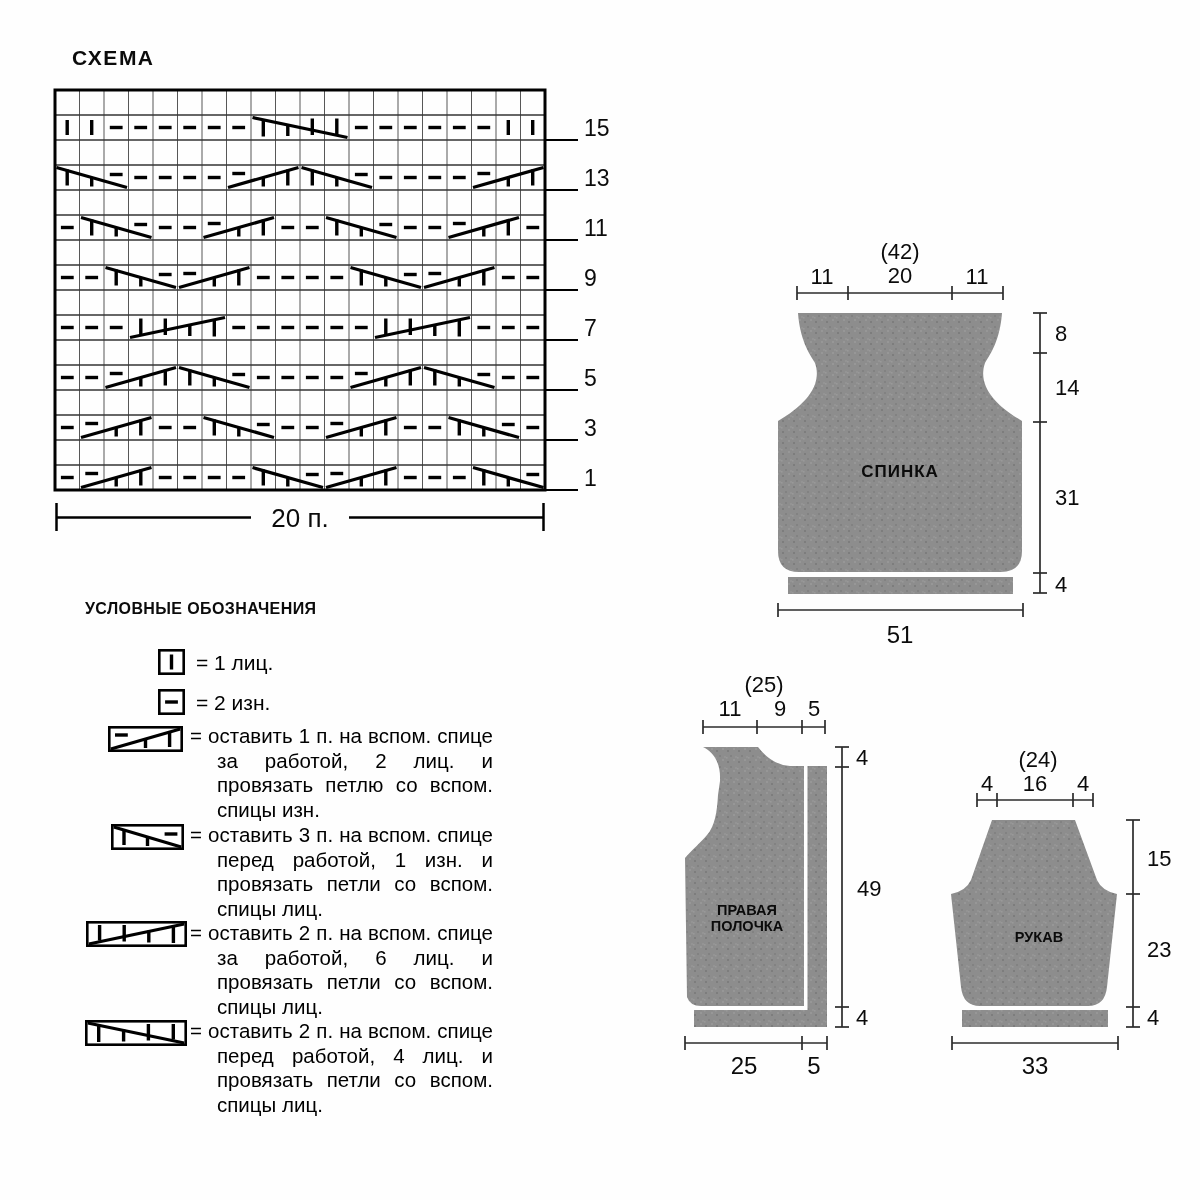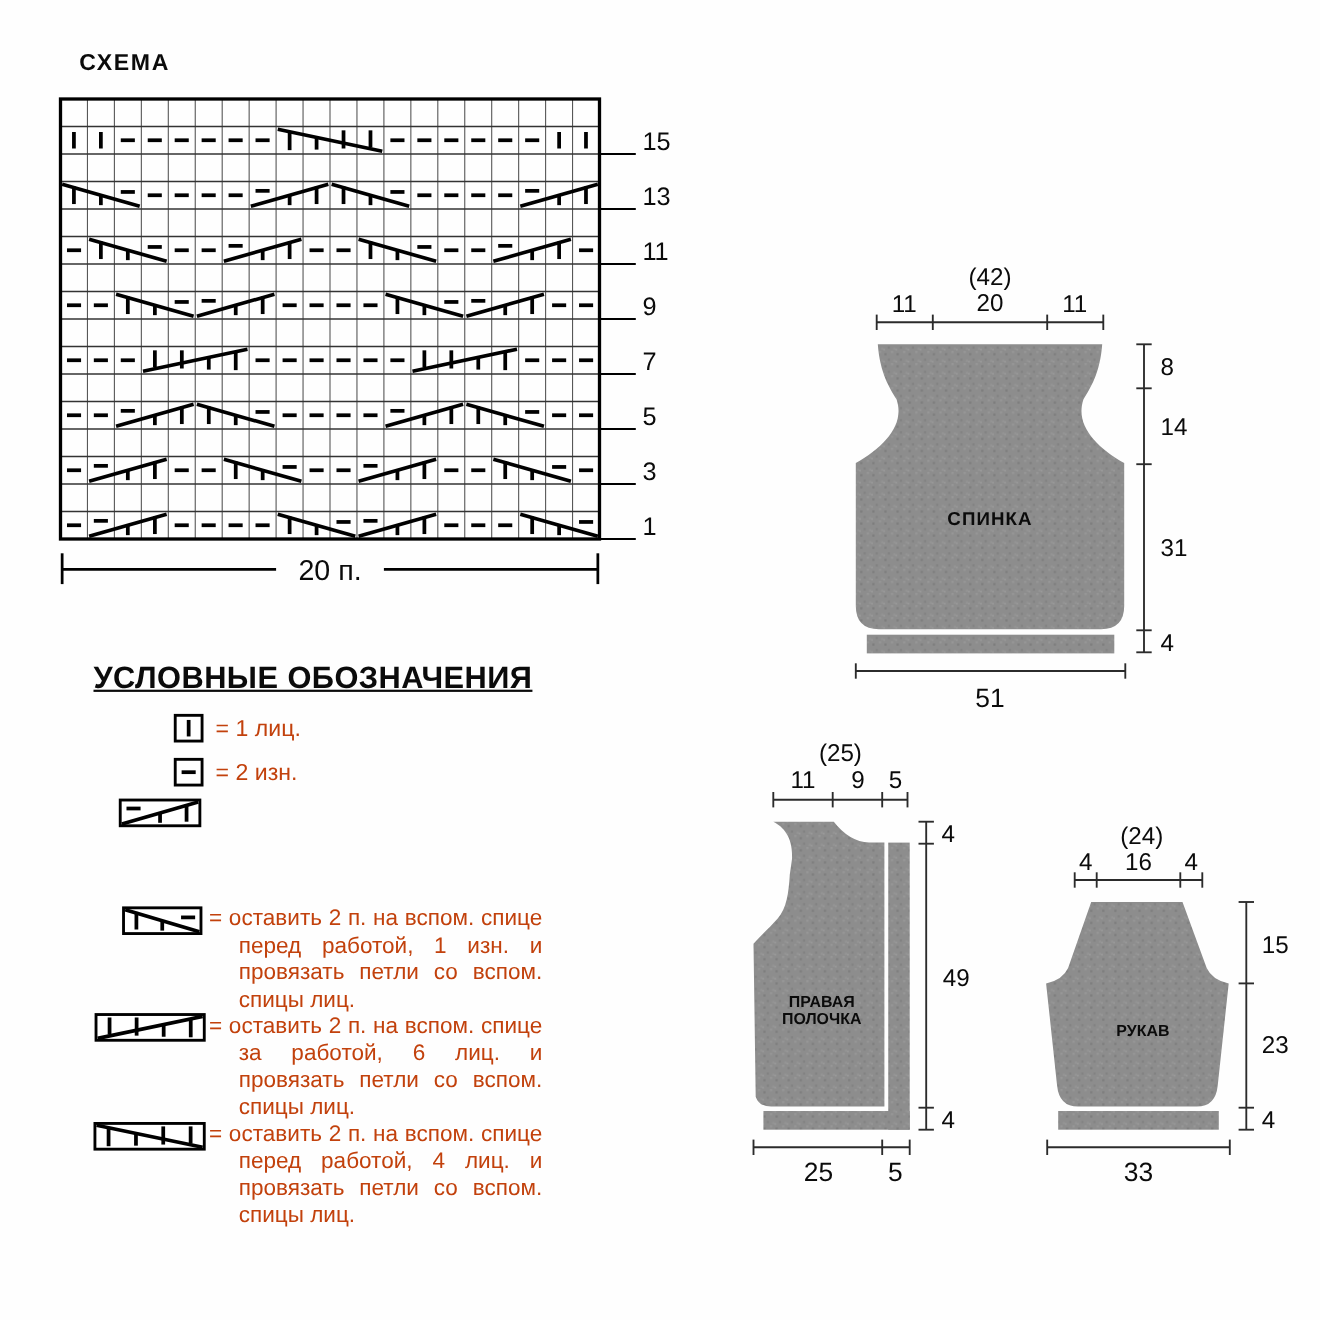--- a/index.html
+++ b/index.html
@@ -1,21 +1,21 @@
 <!DOCTYPE html>
 <html><head>
 <meta charset="utf-8">
 <style>
   html,body{margin:0;padding:0;background:#fff;}
   .canvas{position:relative;width:1200px;height:1200px;background:#fefefe;overflow:hidden;
           font-family:"Liberation Sans",sans-serif;color:#0b0b0b;}
   .schema-title{position:absolute;left:56px;top:46px;font-size:21px;font-weight:bold;letter-spacing:1.5px;margin-left:16px;}
-  .legend-title{position:absolute;left:85px;top:600px;font-size:28px;font-weight:bold;letter-spacing:.4px;text-decoration:underline;}
+  .legend-title{position:absolute;left:85px;top:600px;font-size:16px;font-weight:bold;letter-spacing:.4px;}
   .lg-text{position:absolute;width:276px;font-size:20.5px;line-height:24.6px;text-align:justify;
-           padding-left:27px;text-indent:-27px;color:#c2410c;}
+           padding-left:27px;text-indent:-27px;color:#000000;}
   .lg-text.one{width:200px;font-size:21px;text-align:left;}
   svg{position:absolute;overflow:visible;}
   svg text{fill:#0b0b0b;font-family:"Liberation Sans",sans-serif;}
   .mline line{stroke:#2b2b2b;stroke-width:1.7;}
   .piece{fill:url(#speck);}
 </style>
 </head>
 <body>
 
 <div class="canvas">
@@ -289,31 +289,32 @@
 
   <svg class="symbox" width="75" height="26" style="left:108px;top:726px">
       <rect x="1.3" y="1.3" width="72.4" height="23.4" fill="#fff" stroke="#000" stroke-width="2.6"></rect>
       <g fill="#000">
         <line x1="2.8" y1="23.0" x2="72.2" y2="3.0" stroke="#000" stroke-width="3.3"></line>
         <rect x="7.0" y="7.3" width="12.8" height="3.4"></rect>
         <rect x="35.8" y="13.0" width="3.4" height="9.0"></rect>
         <rect x="59.9" y="5.0" width="3.4" height="16.0"></rect>
       </g>
     </svg>
+  <div class="lg-text" style="left:190px;top:724px">= оставить 1 п. на вспом. спице за работой, 2 лиц. и провязать петлю со вспом. спицы изн.</div>
 
   <svg class="symbox" width="73" height="26" style="left:111px;top:824px">
       <rect x="1.3" y="1.3" width="70.4" height="23.4" fill="#fff" stroke="#000" stroke-width="2.6"></rect>
       <g fill="#000">
         <line x1="2.8" y1="3.0" x2="70.2" y2="23.0" stroke="#000" stroke-width="3.3"></line>
         <rect x="11.3" y="5.0" width="3.4" height="16.0"></rect>
         <rect x="34.8" y="13.0" width="3.4" height="9.0"></rect>
         <rect x="53.6" y="8.3" width="12.8" height="3.4"></rect>
       </g>
     </svg>
-  <div class="lg-text" style="left:190px;top:823px">= оставить 2 п. на вспом. спице перед работой, 1 изн. и провязать петли со вспом. спицы лиц.</div>
+  <div class="lg-text" style="left:190px;top:823px">= оставить 3 п. на вспом. спице перед работой, 1 изн. и провязать петли со вспом. спицы лиц.</div>
 
   <svg class="symbox" width="101" height="26" style="left:86px;top:921px">
       <rect x="1.3" y="1.3" width="98.4" height="23.4" fill="#fff" stroke="#000" stroke-width="2.6"></rect>
       <g fill="#000">
         <line x1="2.8" y1="23.0" x2="98.2" y2="3.0" stroke="#000" stroke-width="3.3"></line>
         <rect x="11.9" y="4.0" width="3.4" height="15.5"></rect>
         <rect x="36.5" y="4.0" width="3.4" height="16.5"></rect>
         <rect x="61.1" y="9.5" width="3.4" height="12.0"></rect>
         <rect x="85.7" y="6.0" width="3.4" height="16.0"></rect>
       </g>

